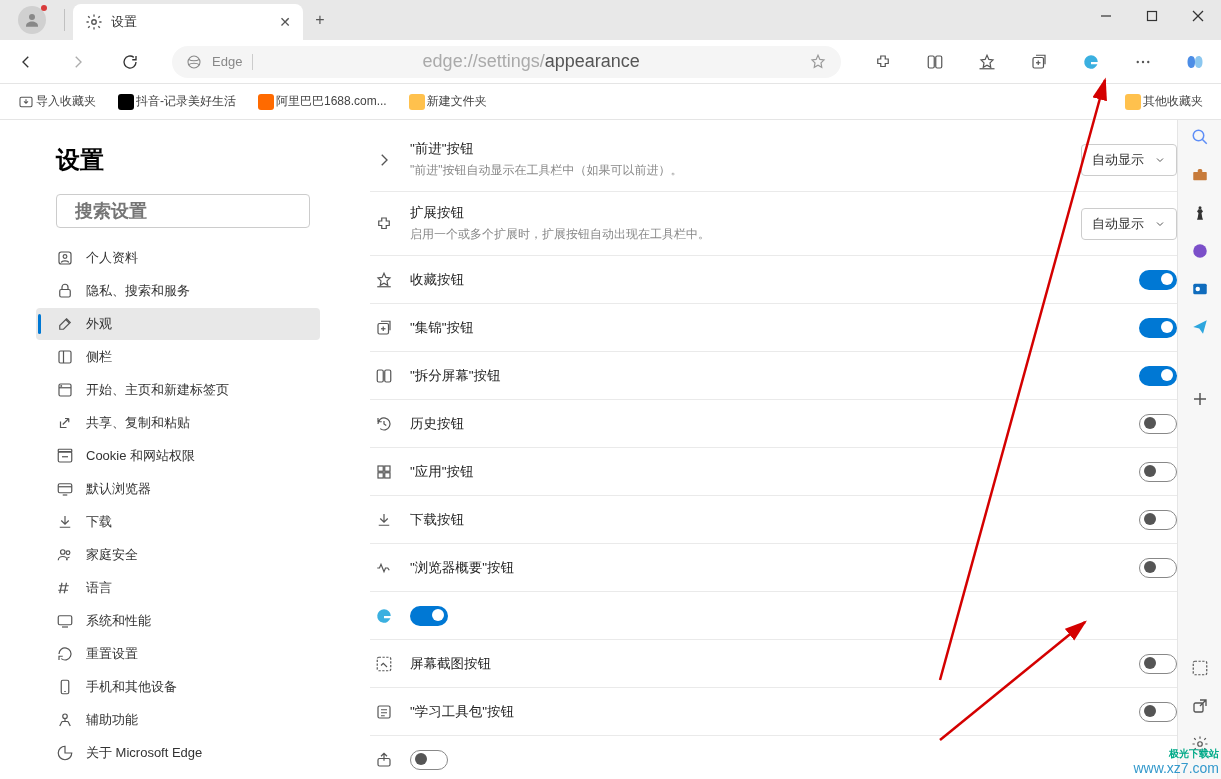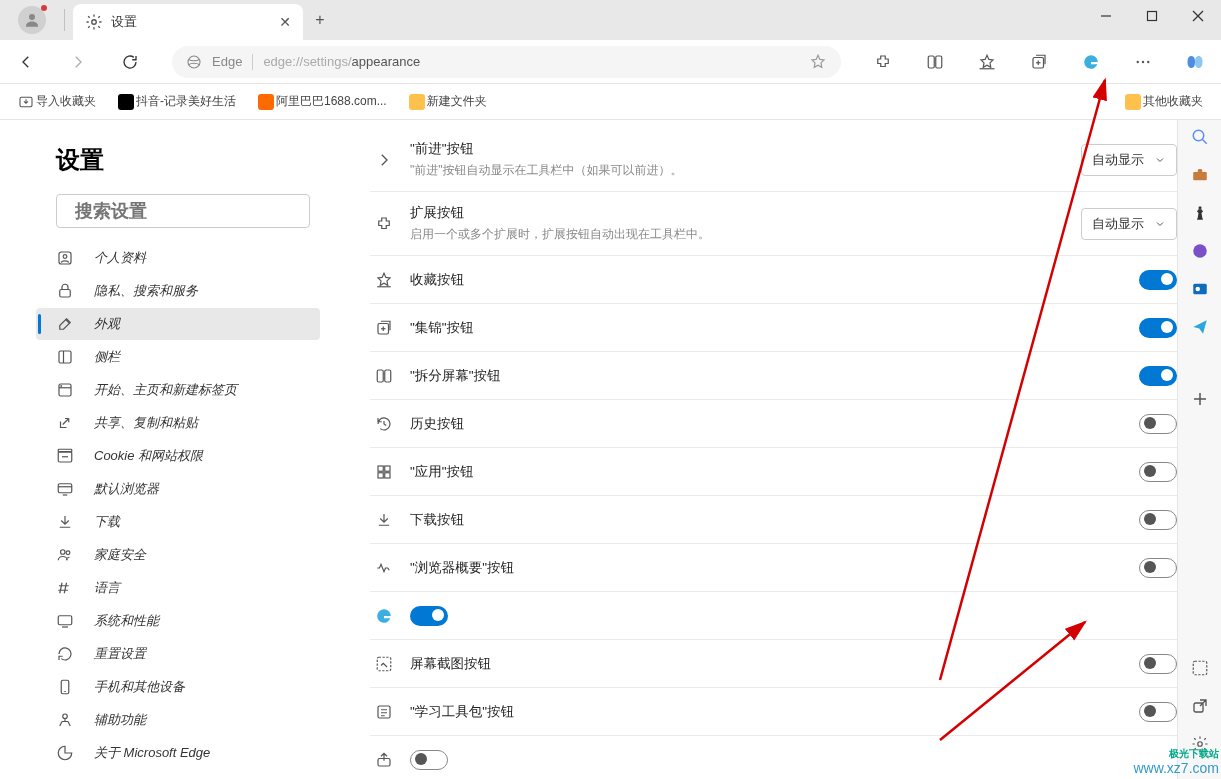--- a/index.html
+++ b/index.html
@@ -17,21 +17,21 @@
 .newtab { width: 34px; height: 34px; display: flex; align-items: center; justify-content: center; color: #555; font-size: 16px; }
 .win-controls { position: absolute; right: 0; top: 0; display: flex; height: 32px; }
 .win-btn { width: 46px; display: flex; align-items: center; justify-content: center; color: #333; }
 
 
 .toolbar { height: 44px; background: #fff; border-bottom: 1px solid #e5e5e5; display: flex; align-items: center; padding: 4px 8px; gap: 16px; }
 .tb-btn { width: 36px; height: 36px; display: flex; align-items: center; justify-content: center; color: #555; border-radius: 4px; }
 .addrbar { flex: 1; height: 32px; background: #f5f5f5; border-radius: 16px; display: flex; align-items: center; padding: 0 14px; gap: 10px; margin: 0 8px; }
 .addr-edge { font-size: 13px; color: #888; }
 .addr-sep { width: 1px; height: 16px; background: #ccc; }
-.addr-url { font-size: 13px; color: #555; flex: 1; }
+.addr-url { font-size: 18px; color: #555; flex: 1; text-align: center; }
 .addr-url .grey { color: #aaa; }
 .star { color: #999; }
 
 
 .bmbar { height: 36px; background: #fff; border-bottom: 1px solid #e5e5e5; display: flex; align-items: center; padding: 0 10px; gap: 6px; }
 .bm-item { display: flex; align-items: center; gap: 2px; padding: 4px 8px; font-size: 12px; color: #444; border-radius: 4px; }
 .bm-icon { width: 16px; height: 16px; border-radius: 3px; display: inline-block; }
 .bm-icon.black { background: #000; }
 .bm-icon.orange { background: #ff6a00; }
 .bm-icon.yellow { background: #ffc14d; }
@@ -39,21 +39,21 @@
 
 
 .body { display: flex; height: calc(100% - 120px); }
 
 
 .sidebar { width: 330px; padding: 24px 10px 10px 36px; overflow-y: auto; }
 .settings-title { font-size: 24px; font-weight: 600; margin-bottom: 18px; margin-left: 20px; }
 .search-box { height: 34px; border: 1px solid #ccc; border-radius: 4px; display: flex; align-items: center; padding: 0 10px; gap: 8px; margin-bottom: 14px; margin-left: 20px; width: 254px; }
 .search-box input { border: none; outline: none; font-size: 18px; flex: 1; background: transparent; font-weight: bold; }
 .nav { display: flex; flex-direction: column; gap: 1px; }
-.nav-item { height: 32px; display: flex; align-items: center; gap: 20px; padding: 0 12px 0 20px; font-size: 13px; color: #333; border-radius: 4px; cursor: pointer; font-style: italic; }
+.nav-item { height: 32px; display: flex; align-items: center; gap: 12px; padding: 0 12px 0 20px; font-size: 13px; color: #333; border-radius: 4px; cursor: pointer; }
 .nav-item.active { background: #e8e8e8; position: relative; }
 .nav-item.active::before { content: ""; position: absolute; left: 2px; top: 6px; bottom: 6px; width: 3px; background: #0078d4; border-radius: 2px; }
 .nav-icon { width: 18px; display: flex; justify-content: center; color: #555; }
 
 
 .main { flex: 1; overflow-y: auto; padding: 8px 40px 20px 40px; position: relative; }
 .main::-webkit-scrollbar { width: 14px; }
 .main::-webkit-scrollbar-thumb { background: #c0c0c0; border-radius: 7px; }
 .setting-row { min-height: 48px; display: flex; align-items: center; padding: 12px 4px; border-bottom: 1px solid #eaeaea; gap: 16px; }
 .row-icon { width: 20px; color: #666; display: flex; justify-content: center; }

